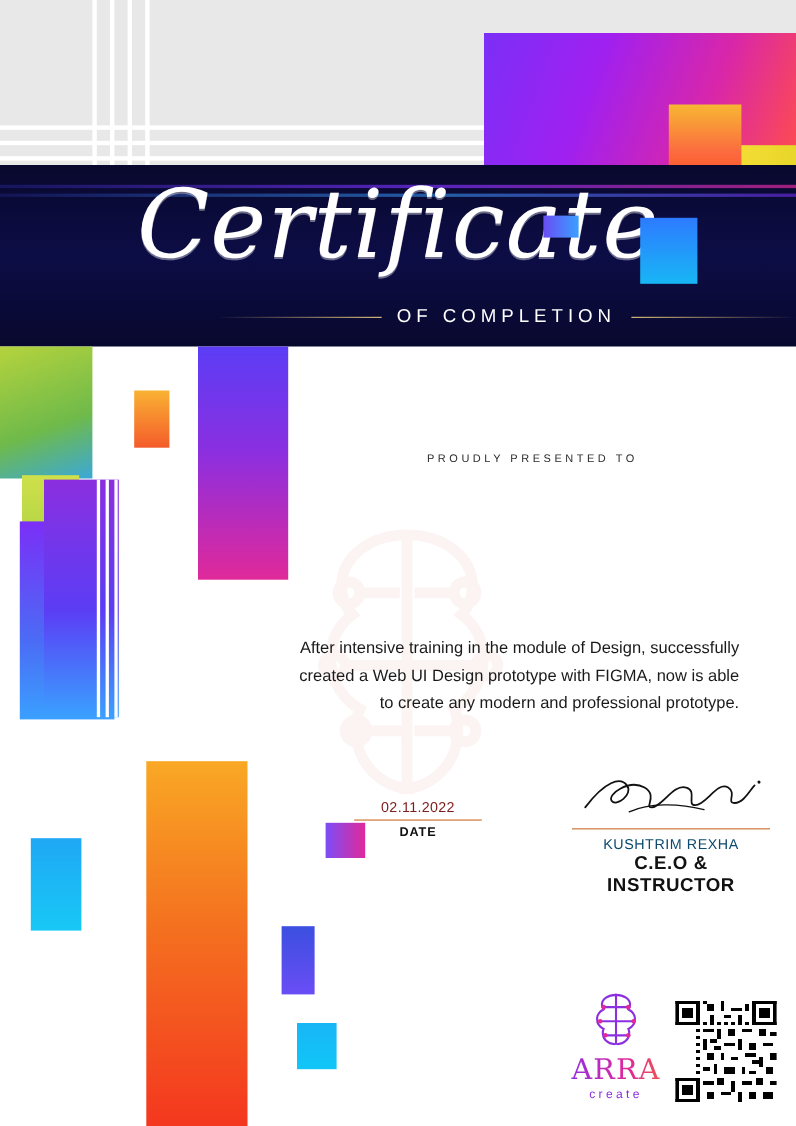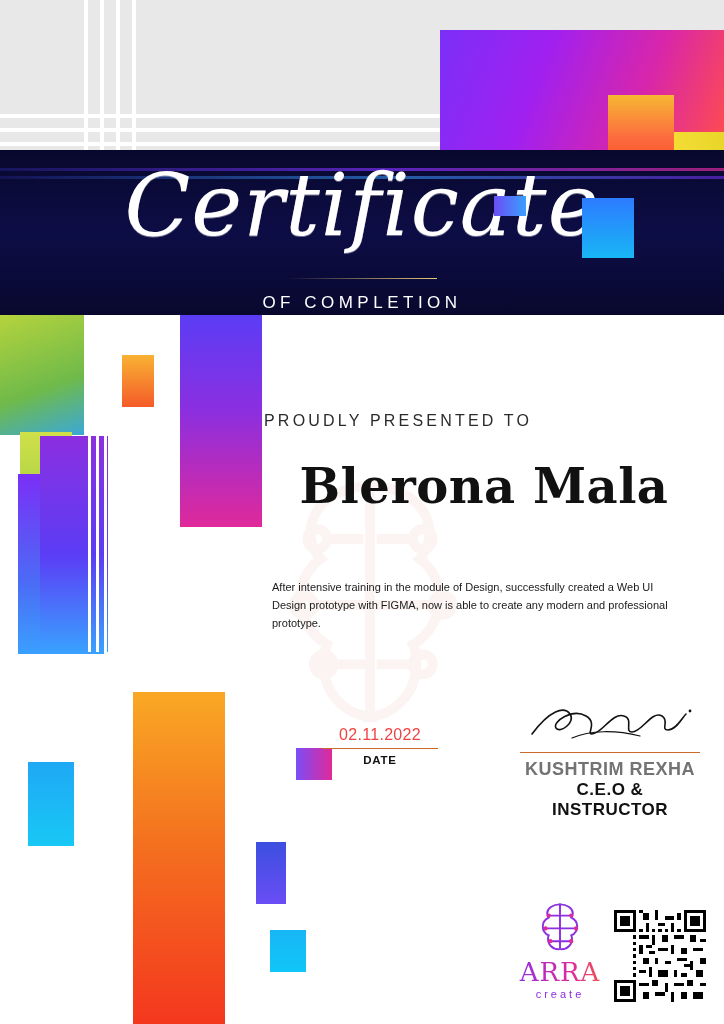--- a/index.html
+++ b/index.html
@@ -64,21 +64,21 @@
     font-style: italic;
     font-size: 86px;
     font-weight: 400;
     color: #ffffff;
     letter-spacing: 1px;
     line-height: 1;
     text-shadow: 0 1px 0 rgba(255,255,255,.4);
   }
   .of-completion-row {
     position: absolute; left: 0; top: 128px; width: 724px;
-    display: flex; align-items: center; justify-content: center; gap: 14px; flex-direction: column;
+    display: flex; align-items: center; justify-content: flex-end; gap: 14px;
   }
   .oc-line { height: 1px; width: 150px; background: linear-gradient(90deg, rgba(255,215,120,0) 0%, #e8c87a 100%); }
   .oc-line.right { background: linear-gradient(90deg, #e8c87a 0%, rgba(255,215,120,0) 100%); }
   .oc-text {
     color: #ffffff; font-size: 17px; letter-spacing: 4.5px; font-weight: 500;
     white-space: nowrap;
   }
 
   
   .sh { position: absolute; }
@@ -132,46 +132,47 @@
   .watermark {
     position: absolute; left: 370px; top: 440px;
     width: 330px; height: 330px;
     opacity: .05;
     transform: translateX(-50%);
   }
 
   
   .presented {
     position: absolute; left: 264px; top: 412px; width: 440px;
-    font-size: 16px; letter-spacing: 3.2px; color: #2b2b2b; font-weight: 500;
+    text-align: center;
+    font-size: 10px; letter-spacing: 3.2px; color: #2b2b2b; font-weight: 500;
   }
   .recipient {
     position: absolute; left: 264px; top: 458px; width: 440px;
     text-align: center;
     font-family: "DejaVu Serif", serif;
     font-size: 48px; font-weight: 700; color: #111111; letter-spacing: 0.5px;
   }
   .blurb {
     position: absolute; left: 272px; top: 578px; width: 400px;
-    text-align: left; font-size: 11px; line-height: 1.65; color: #1a1a1a;
+    text-align: right; font-size: 15px; line-height: 1.65; color: #1a1a1a;
   }
 
   
   .date-wrap {
     position: absolute; left: 322px; top: 726px; width: 116px; text-align: center;
   }
-  .date-val { font-size: 16px; color: #ef4444; letter-spacing: .3px; }
+  .date-val { font-size: 13px; color: #7f1d1d; letter-spacing: .3px; }
   .date-rule { margin: 4px 0 5px; height: 1px; background: #c96a2a; }
   .date-label { font-size: 11.5px; font-weight: 700; letter-spacing: .8px; color: #111; }
 
   .sign-wrap {
     position: absolute; left: 520px; top: 700px; width: 180px; text-align: center;
   }
   .sign-rule { margin: 2px 0 6px; height: 1px; background: #c96a2a; }
-  .sign-name { font-size: 18px; font-weight: 700; letter-spacing: .5px; color: #737373; }
+  .sign-name { font-size: 13px; font-weight: 400; letter-spacing: .5px; color: #0c4a6e; }
   .sign-role { font-size: 17px; font-weight: 700; letter-spacing: .5px; color: #111; }
 
   
   .logo-wrap { position: absolute; left: 500px; top: 898px; width: 120px; text-align: center; }
   .logo-name {
     font-family: "DejaVu Serif", serif;
     font-size: 26px; font-weight: 400; letter-spacing: 1px;
     background: linear-gradient(90deg, #7b2ff7 0%, #e0299a 60%, #f4711f 100%);
     -webkit-background-clip: text; background-clip: text; color: transparent;
     line-height: 1.1;
@@ -240,21 +241,20 @@
   <div class="sh sh-thinline" style="left:88px;  top:436px; height:216px;"></div>
   <div class="sh sh-thinline" style="left:96px;  top:436px; height:216px;"></div>
   <div class="sh sh-thinline" style="left:104px; top:436px; height:216px;"></div>
   <div class="sh sh-big-orange"></div>
   <div class="sh sh-cyan-left"></div>
   <div class="sh sh-blue-mid"></div>
   <div class="sh sh-cyan-small"></div>
   <div class="sh sh-grad-tiny"></div>
 
   <div class="presented">PROUDLY PRESENTED TO</div>
-  <div class="recipient">Blerona Mala</div>
   <div class="blurb">After intensive training in the module of Design, successfully created a Web UI Design prototype with FIGMA, now is able to create any modern and professional prototype.</div>
 
   <div class="date-wrap">
     <div class="date-val">02.11.2022</div>
     <div class="date-rule"></div>
     <div class="date-label">DATE</div>
   </div>
 
   <div class="sign-wrap">
     <svg width="180" height="46" viewBox="0 0 180 46">

